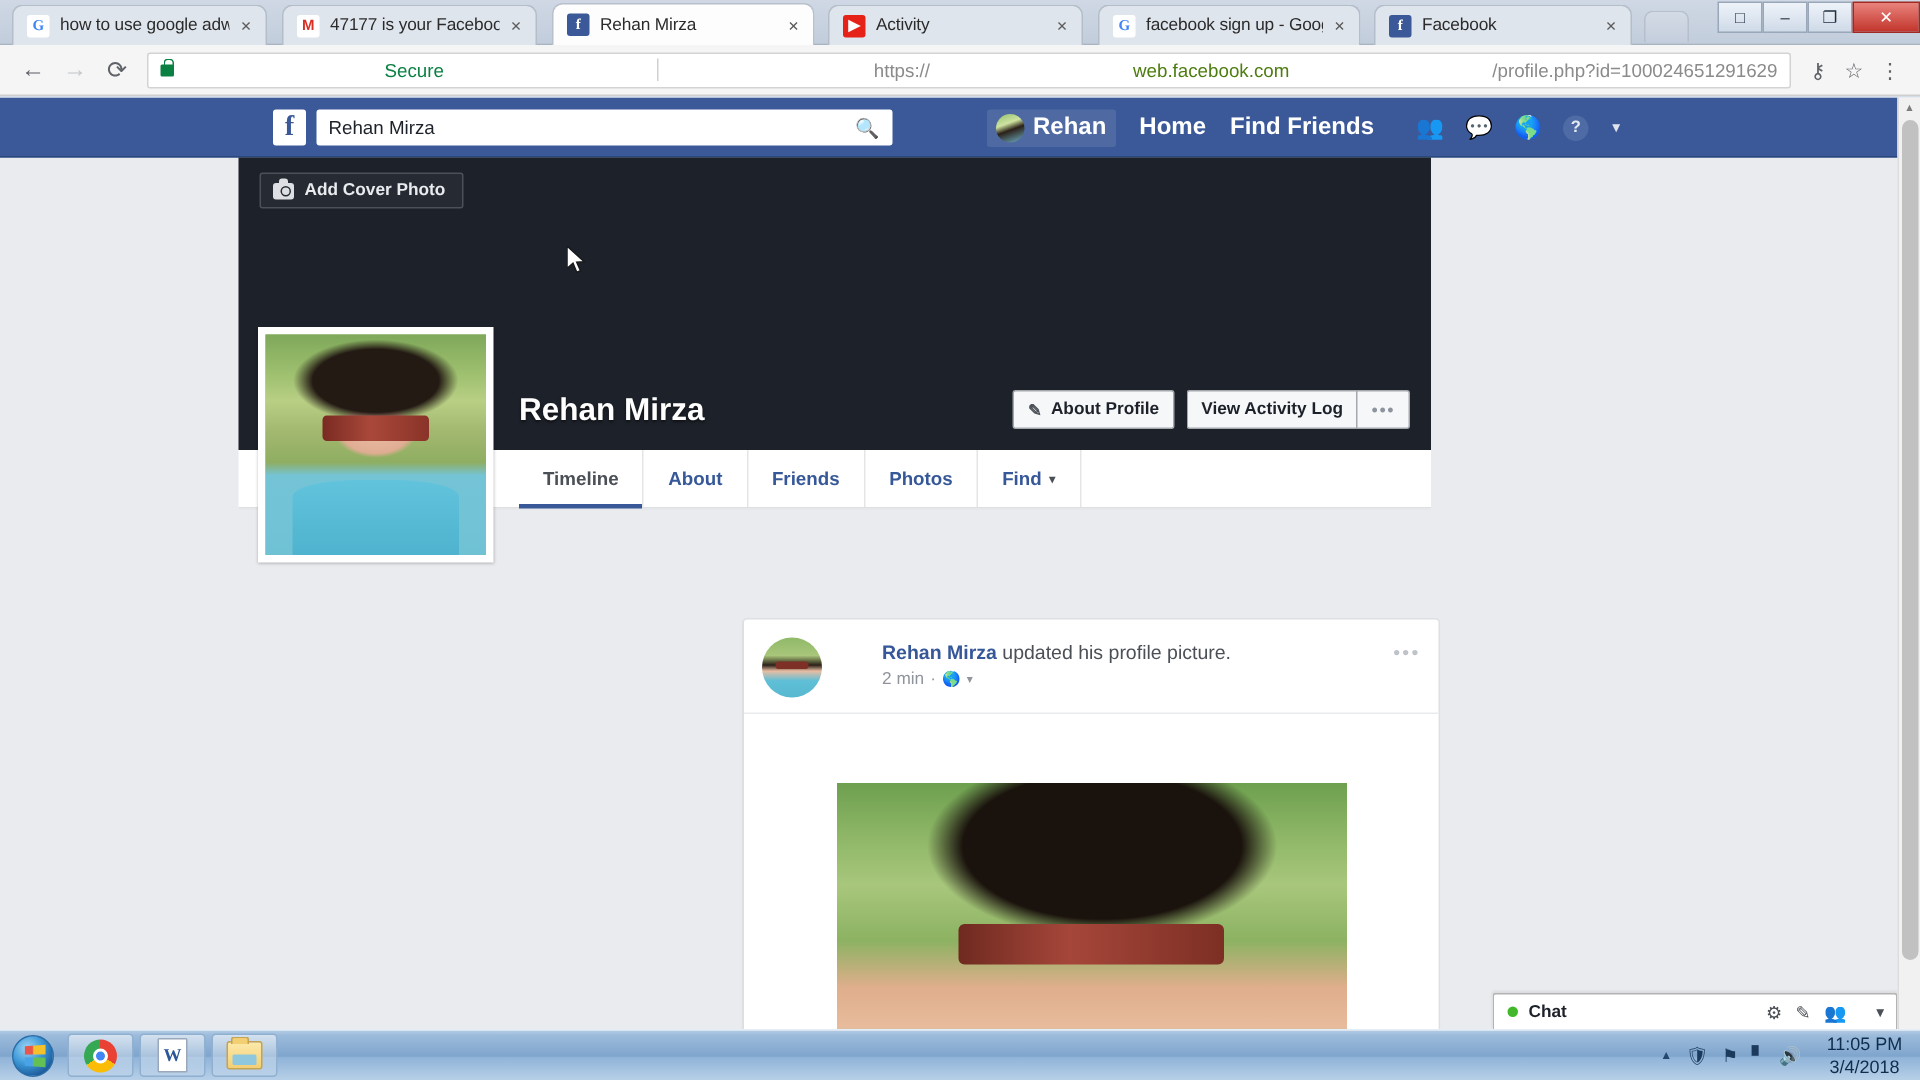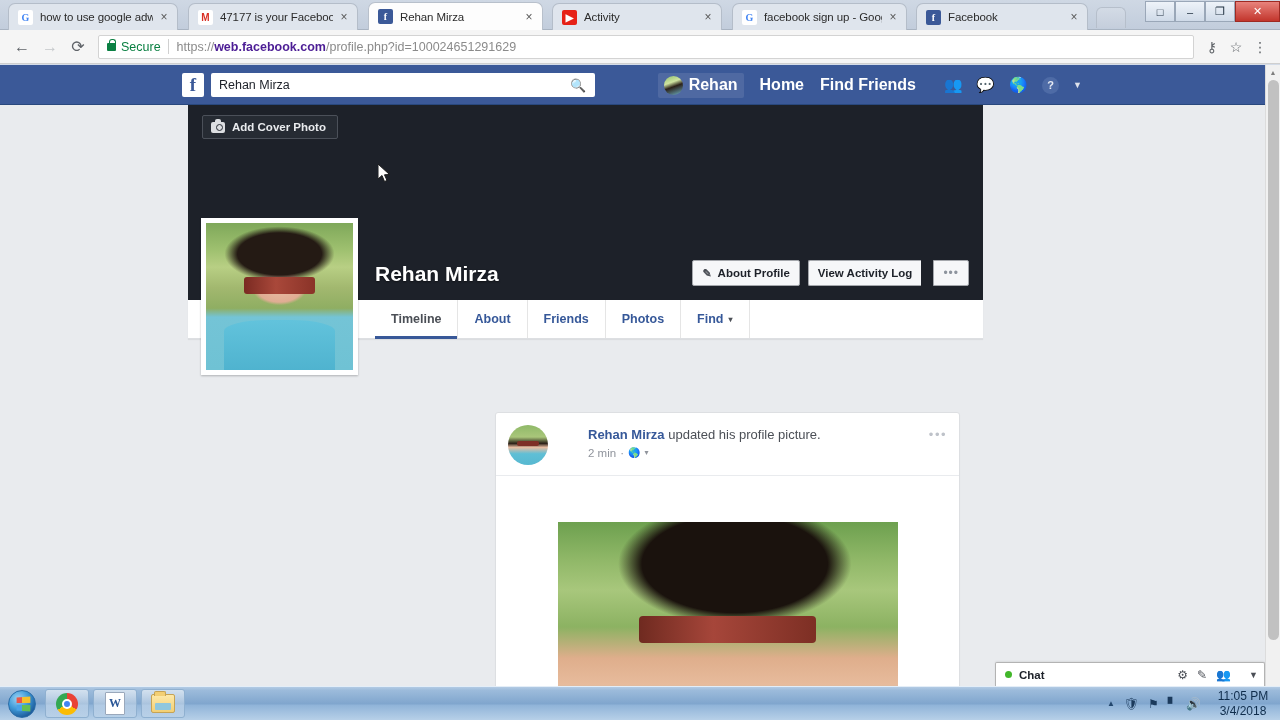--- a/index.html
+++ b/index.html
@@ -100,34 +100,35 @@
     width: 28px; height: 28px;
     display: flex; align-items: center; justify-content: center;
     font-size: 16px; color: #5f6368;
   }
   .nav-btn.dim { color: #c4c7ca; }
   .omnibox {
     flex: 1 1 auto; height: 24px; margin: 0 6px 0 6px;
     background: #fff; border: 1px solid #d3d3d3; border-radius: 2px;
     display: flex; align-items: center; padding: 0 8px;
     font-size: 12.5px;
+    justify-content: space-between;
   }
   .lock-icon {
     width: 9px; height: 8px; background: #0b8043;
     position: relative; border-radius: 1px; margin-right: 5px;
   }
   .lock-icon::before {
     content:""; position:absolute; left:2px; top:-4px;
     width:5px; height:5px; border:1.5px solid #0b8043;
     border-bottom: none; border-radius: 3px 3px 0 0;
   }
   .secure-label { color: #0b8043; font-size: 12.5px; margin-right: 7px; }
   .url-sep { width:1px; height:15px; background:#d0d0d0; margin-right:8px; }
   .url-dim { color: #8b8b8b; }
-  .url-strong { color: #4c1d95; font-weight: bold; }
+  .url-strong { color: #4d7c0f; }
   .tb-icon {
     width: 24px; height: 24px; display:flex; align-items:center;
     justify-content:center; color:#5f6368; font-size:14px;
   }
 
   
   .viewport {
     position: absolute; left: 0; top: 65px; width: 1280px; height: 621px;
     background: #e9ebee; overflow: hidden;
   }
@@ -185,21 +186,21 @@
     height:15px; display:flex; align-items:center; justify-content:center;
     font-size:7px; color:#7d7d7d; background:#f1f1f1;
   }
   .pg-scrollbar .thumb {
     position:absolute; top:15px; left:2px; width:11px; height:560px;
     background:#c1c1c1; border-radius:6px;
   }
 
   
   .profile-wrap {
-    position:absolute; left:188px; top:40px; width:913px;
+    position:absolute; left:159px; top:40px; width:913px;
   }
   .cover {
     position:relative; width:795px; height:195px;
     background:#1d2129;
   }
   .add-cover-btn {
     position:absolute; left:14px; top:10px;
     background:#262b33; border:1px solid #4b5059;
     color:#e9ebee; font-size:11.5px; font-weight:bold;
     padding: 5px 11px 5px 8px; border-radius:2px;
@@ -226,21 +227,21 @@
     position:absolute; right:14px; bottom:14px;
     display:flex; align-items:stretch; gap:8px;
   }
   .fbtn {
     background:#f6f7f9; border:1px solid #a4a7ac; border-radius:2px;
     font-size:11.5px; font-weight:bold; color:#1d2129;
     padding: 5px 9px; display:flex; align-items:center; gap:6px;
     white-space:nowrap;
   }
   .fbtn .pencil { font-size:11px; color:#4b4f56; }
-  .fbtn-group { display:flex;gap:12px; }
+  .fbtn-group { display:flex; }
   .fbtn-group .fbtn { border-radius:2px 0 0 2px; border-right:none; }
   .fbtn-group .dots {
     background:#f6f7f9; border:1px solid #a4a7ac; border-radius:0 2px 2px 0;
     padding: 5px 9px; display:flex; align-items:center;
     color:#8d949e; font-size:12px; letter-spacing:1px;
   }
   .pfp {
     position:absolute; left:13px; top:-82px;
     width:157px; height:157px;
     background:#fff; padding:5px;

